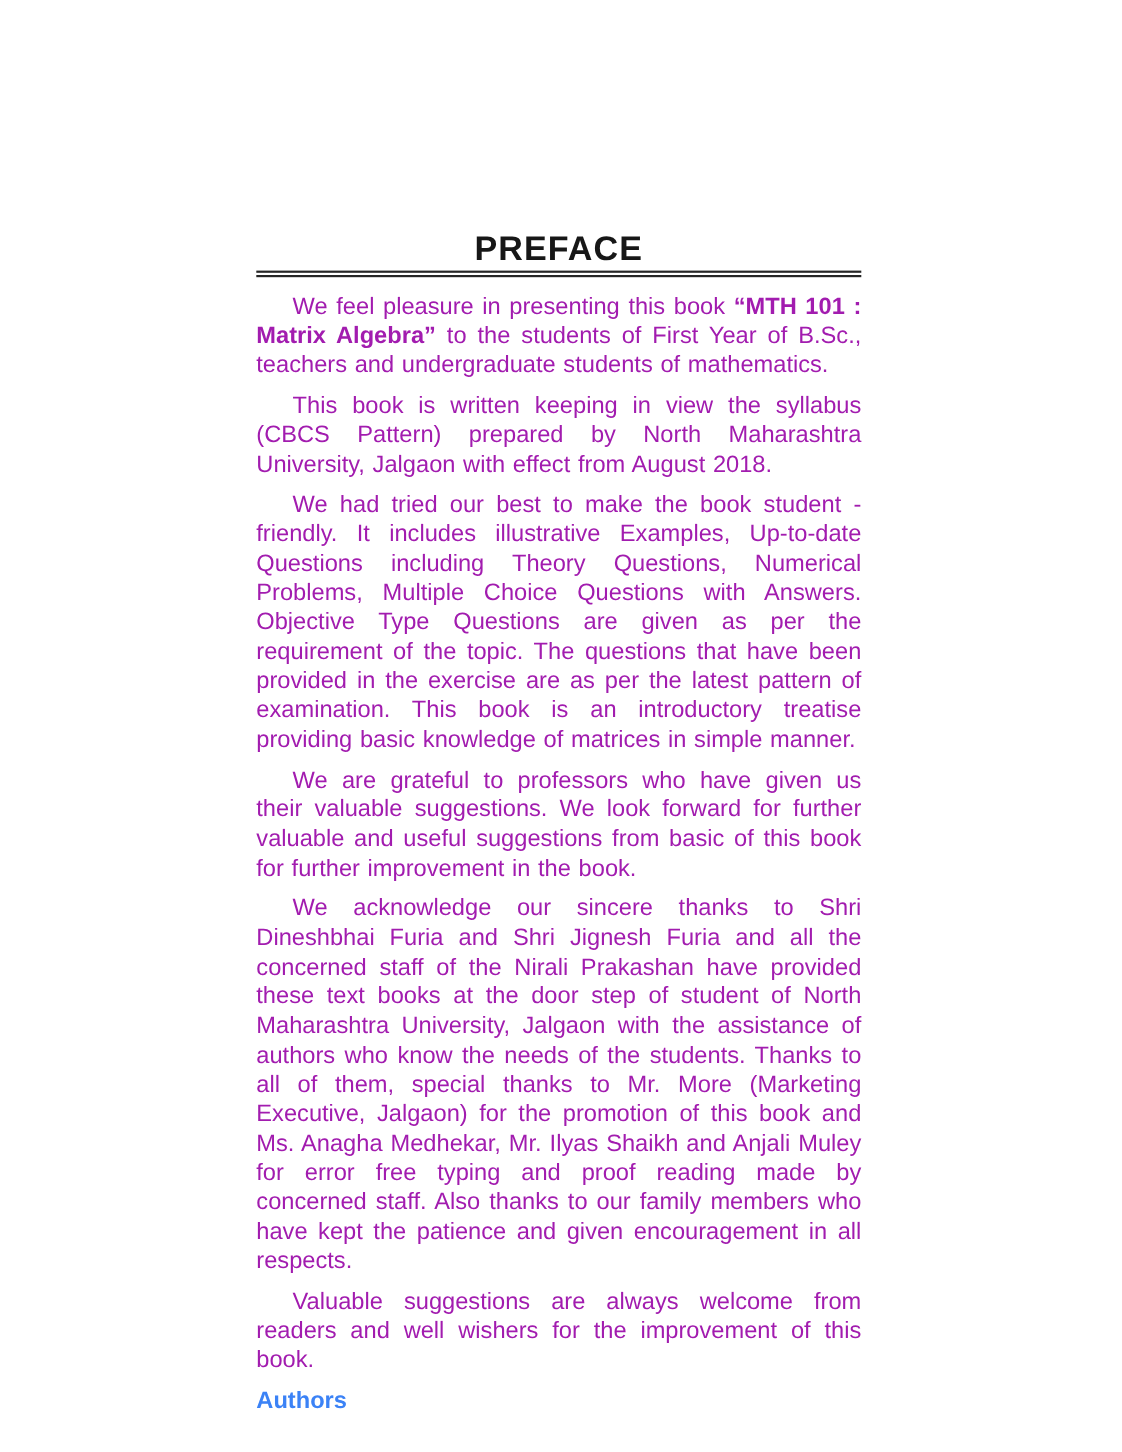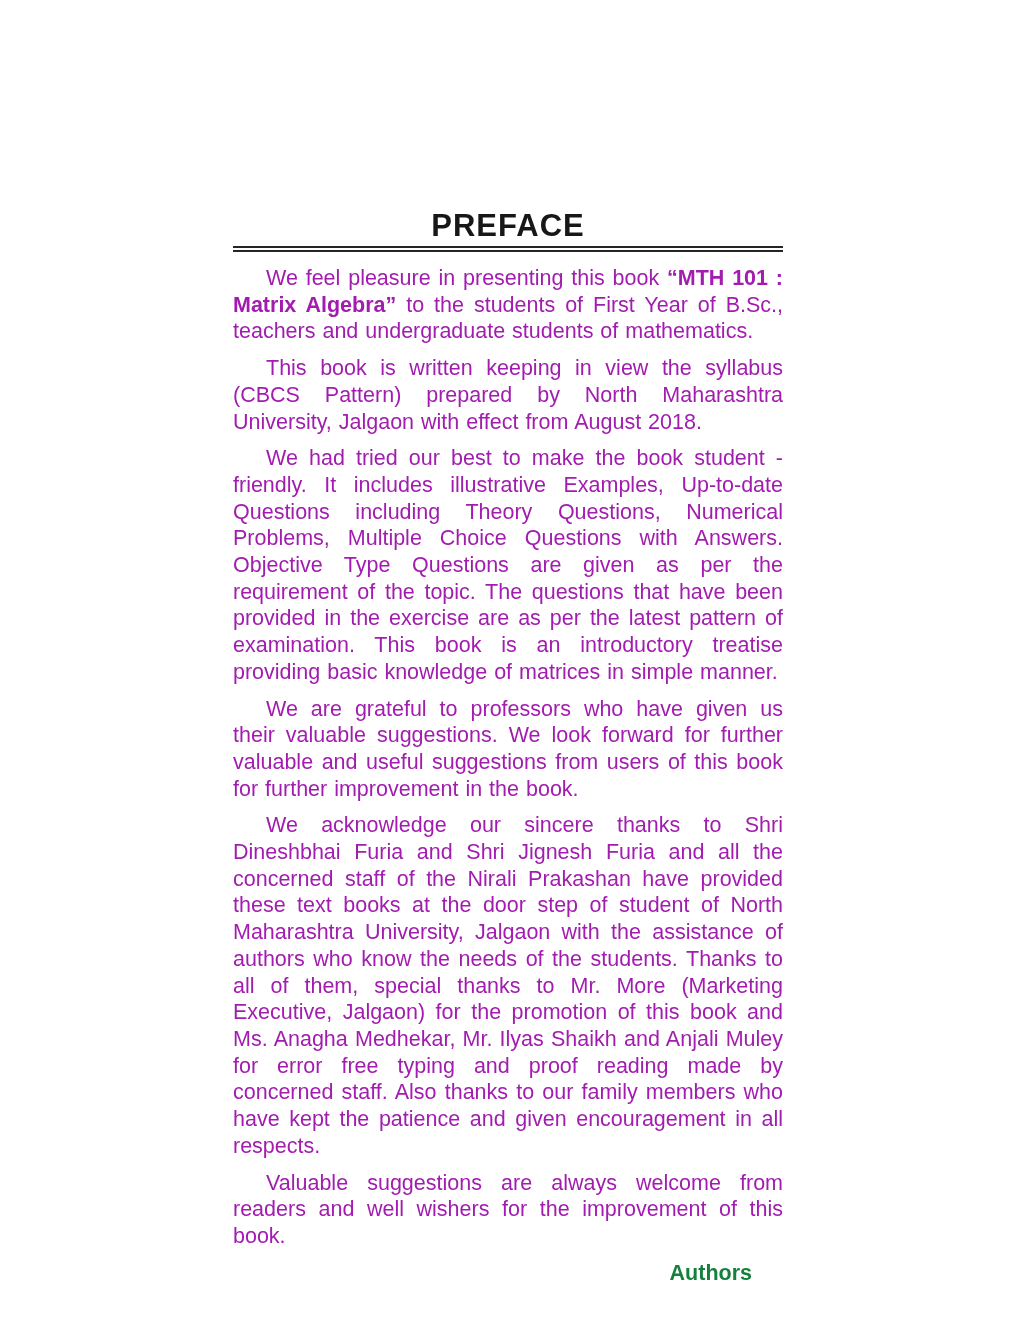--- a/index.html
+++ b/index.html
@@ -50,45 +50,44 @@
     word-spacing: 1px;
   }
   .body-text p.first {
     margin-top: 13px;
   }
   .bold { font-weight: bold; }
   .signature {
     font-size: 21.5px;
     line-height: 26.7px;
     font-weight: bold;
-    text-align: right;
     padding-right: 31px;
     margin-top: 10px;
-    color: #15803d;
+    color: #3b82f6;
   }
 </style>
 </head>
 <body>
 
 <div class="page">
   <div class="content">
 
     <h1 class="title">PREFACE</h1>
 
     <div class="double-rule"></div>
 
     <div class="body-text">
 
       <p class="first"><span>We feel pleasure in presenting this book </span><span class="bold">“MTH 101 : Matrix Algebra”</span><span> to the students of First Year of B.Sc., teachers and undergraduate students of mathematics.</span></p>
 
       <p>This book is written keeping in view the syllabus (CBCS Pattern) prepared by North Maharashtra University, Jalgaon with effect from August 2018.</p>
 
       <p>We had tried our best to make the book student - friendly. It includes illustrative Examples, Up-to-date Questions including Theory Questions, Numerical Problems, Multiple Choice Questions with Answers. Objective Type Questions are given as per the requirement of the topic. The questions that have been provided in the exercise are as per the latest pattern of examination. This book is an introductory treatise providing basic knowledge of matrices in simple manner.</p>
 
-      <p>We are grateful to professors who have given us their valuable suggestions. We look forward for further valuable and useful suggestions from users of this book for further improvement in the book.</p>
+      <p>We are grateful to professors who have given us their valuable suggestions. We look forward for further valuable and useful suggestions from basic of this book for further improvement in the book.</p>
 
       <p>We acknowledge our sincere thanks to Shri Dineshbhai Furia and Shri Jignesh Furia and all the concerned staff of the Nirali Prakashan have provided these text books at the door step of student of North Maharashtra University, Jalgaon with the assistance of authors who know the needs of the students. Thanks to all of them, special thanks to Mr. More (Marketing Executive, Jalgaon) for the promotion of this book and Ms. Anagha Medhekar, Mr. Ilyas Shaikh and Anjali Muley for error free typing and proof reading made by concerned staff. Also thanks to our family members who have kept the patience and given encouragement in all respects.</p>
 
       <p>Valuable suggestions are always welcome from readers and well wishers for the improvement of this book.</p>
 
     </div>
 
     <div class="signature">Authors</div>
 
   </div>

